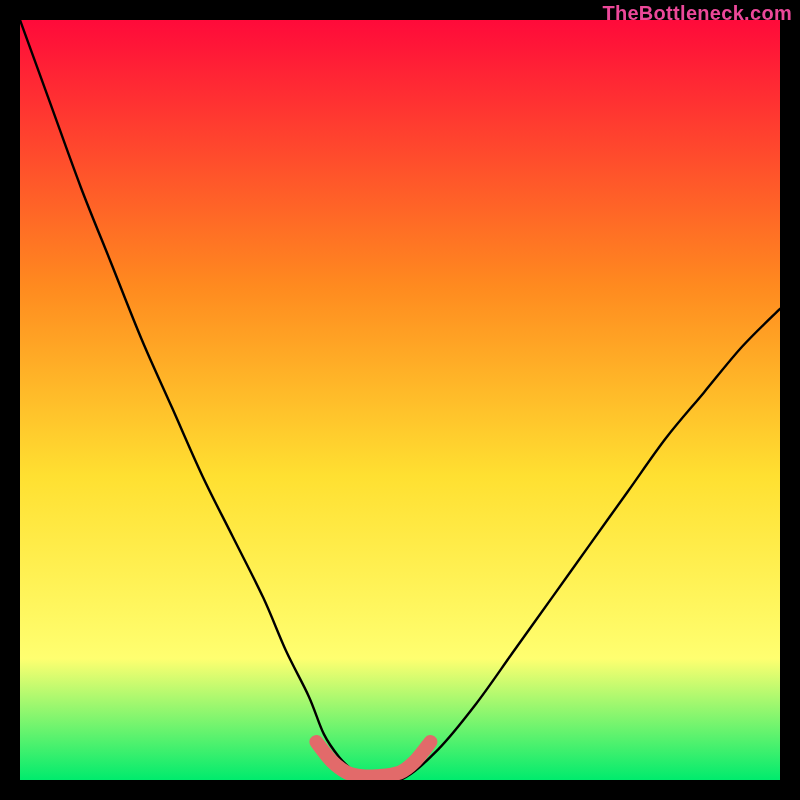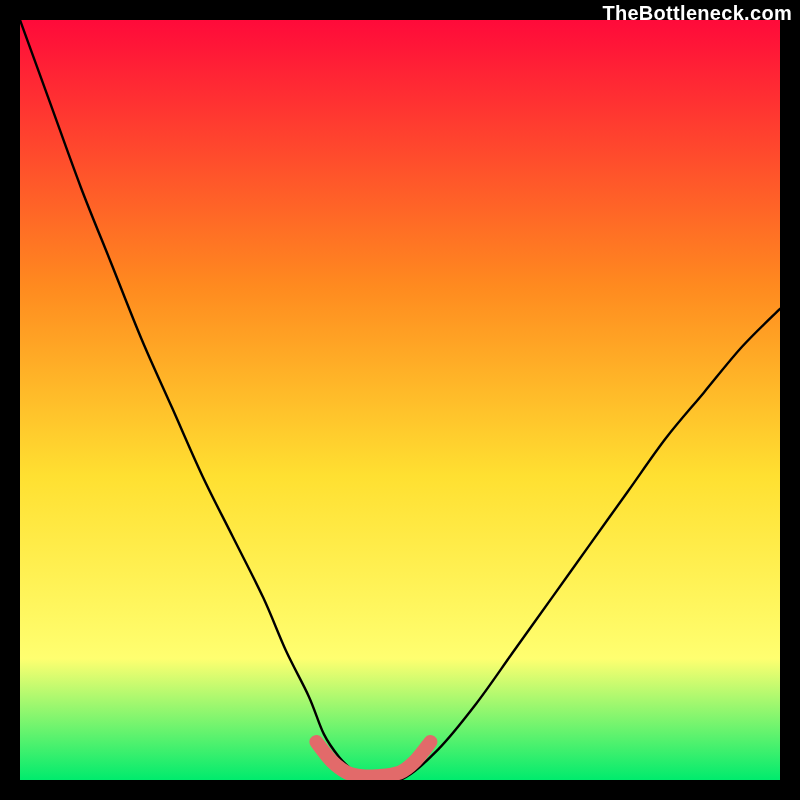--- a/index.html
+++ b/index.html
@@ -22,21 +22,21 @@
     left: 20px;
     top: 20px;
     width: 760px;
     height: 760px;
     overflow: hidden;
   }
   .watermark {
     position: absolute;
     top: 2px;
     right: 8px;
-    color: #ffffff;
+    color: #ec4899;
     font-size: 20px;
     font-weight: bold;
     letter-spacing: 0.3px;
     user-select: none;
     text-align: right;
   }
 </style>
 </head>
 <body>
 

